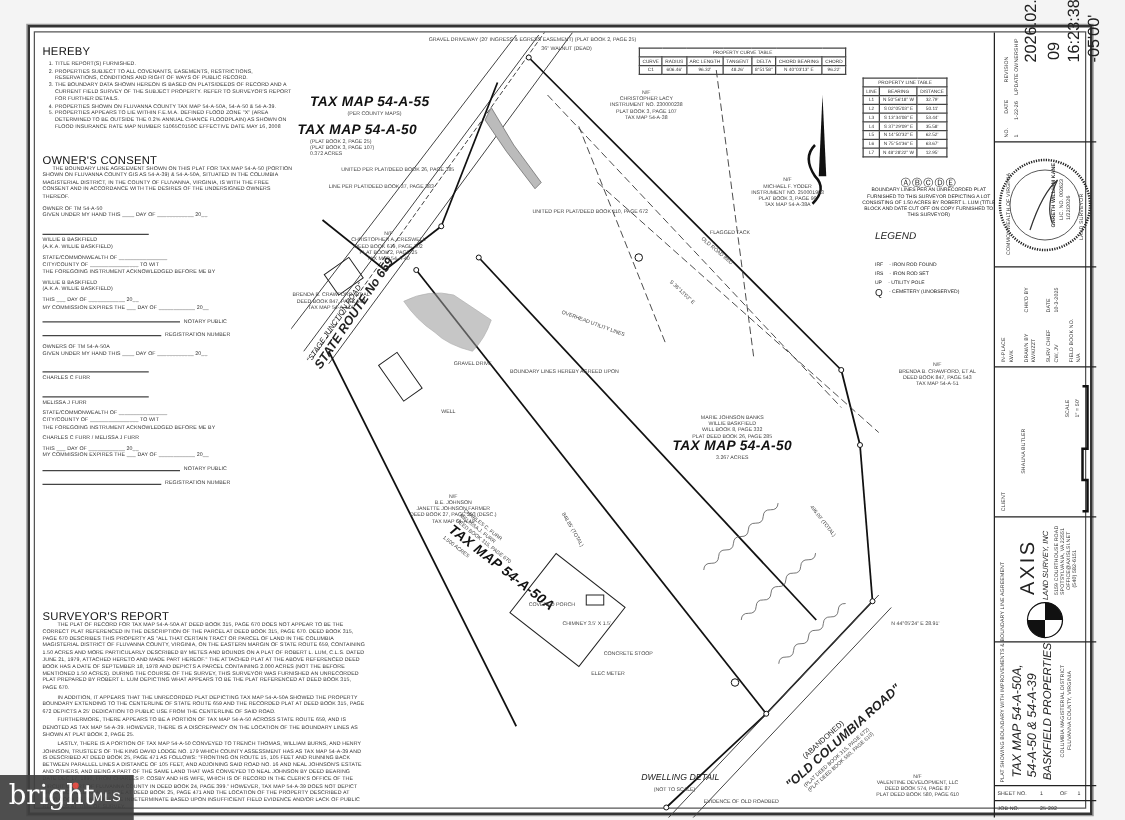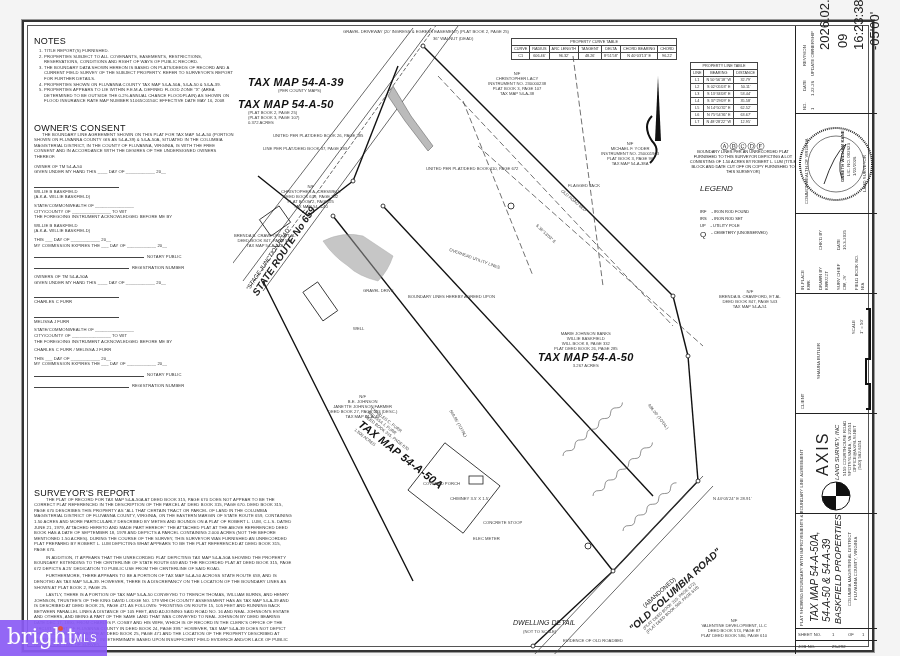--- a/index.html
+++ b/index.html
@@ -27,33 +27,33 @@
   .curve-wrap{position:absolute;left:483px;top:12px;}
   .lines-wrap{position:absolute;left:662px;top:36px;}
   .legend{position:absolute;left:672px;top:158px;}
   .legend-title{font-size:8px;font-style:italic;margin-bottom:16px;}
   .legend-row{font-size:4px;text-transform:uppercase;margin-bottom:2px;display:flex;gap:5px;}
   .bound-note{position:absolute;left:660px;top:118px;width:110px;text-align:center;font-size:4px;line-height:5px;text-transform:uppercase;}
   .circled{font-size:8px;letter-spacing:1px;}
   .titleblock{position:absolute;left:767px;top:0;width:81px;height:628px;border-left:1.5px solid #222;}
   .tb-cell{position:absolute;left:0;width:81px;border-bottom:1px solid #222;box-sizing:border-box;}
   .rot{position:absolute;transform:rotate(-90deg);transform-origin:left top;white-space:nowrap;}
-  .bright{position:absolute;left:0;top:620px;width:107px;height:36px;background:#8b5cf6;opacity:0.92;}
+  .bright{position:absolute;left:0;top:620px;width:107px;height:36px;background:#404040;opacity:0.92;}
   .bright span{position:absolute;top:4px;left:7px;font-family:"DejaVu Serif",serif;font-size:22px;color:#fff;}
   .bright .mls{left:74px;top:13px;font-family:"Liberation Sans",sans-serif;font-size:10px;letter-spacing:1px;}
   .bright .dot{position:absolute;left:58px;top:6px;width:5px;height:5px;border-radius:50%;background:#e0443a;}
 </style>
 </head>
 <body>
 
 <div class="sheet">
   <div class="inner">
 
     <div class="notes">
-      <h3 class="heading">NOTES</h3>
+      <h3 class="heading">HEREBY</h3>
       <ol class="tiny">
         <li>TITLE REPORT(S) FURNISHED.</li>
         <li>PROPERTIES SUBJECT TO ALL COVENANTS, EASEMENTS, RESTRICTIONS, RESERVATIONS, CONDITIONS AND RIGHT OF WAYS OF PUBLIC RECORD.</li>
         <li>THE BOUNDARY DATA SHOWN HEREON IS BASED ON PLATS/DEEDS OF RECORD AND A CURRENT FIELD SURVEY OF THE SUBJECT PROPERTY. REFER TO SURVEYOR'S REPORT FOR FURTHER DETAILS.</li>
         <li>PROPERTIES SHOWN ON FLUVANNA COUNTY TAX MAP 54-A-50A, 54-A-50 &amp; 54-A-39.</li>
         <li>PROPERTIES APPEARS TO LIE WITHIN F.E.M.A. DEFINED FLOOD ZONE "X" (AREA DETERMINED TO BE OUTSIDE THE 0.2% ANNUAL CHANCE FLOODPLAIN) AS SHOWN ON FLOOD INSURANCE RATE MAP NUMBER 51065C0150C EFFECTIVE DATE MAY 16, 2008</li>
       </ol>
     </div>
 
     <div class="consent tiny">
@@ -182,21 +182,21 @@
             <circle cx="300" cy="620" r="2"></circle>
           <circle cx="100" cy="190" r="2"></circle>
             <circle cx="150" cy="180" r="2"></circle>
             <circle cx="120" cy="155" r="2"></circle>
           <circle cx="278" cy="180" r="3"></circle>
             <circle cx="355" cy="520" r="3"></circle>
         </g>
       </svg>
 
       <div class="label" style="left:15px;top:50px;">
-        <div class="taxmap-big">TAX MAP 54-A-39</div>
+        <div class="taxmap-big">TAX MAP 54-A-55</div>
         <div class="sub" style="padding-left:30px">(PER COUNTY MAPS)</div>
       </div>
       <div class="label" style="left:5px;top:72px;">
         <div class="taxmap-big">TAX MAP 54-A-50</div>
         <div class="sub" style="padding-left:10px">(PLAT BOOK 2, PAGE 25)</div>
         <div class="sub" style="padding-left:10px">(PLAT BOOK 3, PAGE 107)</div>
         <div class="sub" style="padding-left:10px">0.372 ACRES</div>
       </div>
       <div class="label" style="left:305px;top:305px;text-align:center;">
         <div class="sub">MARIE JOHNSON BANKS</div>

